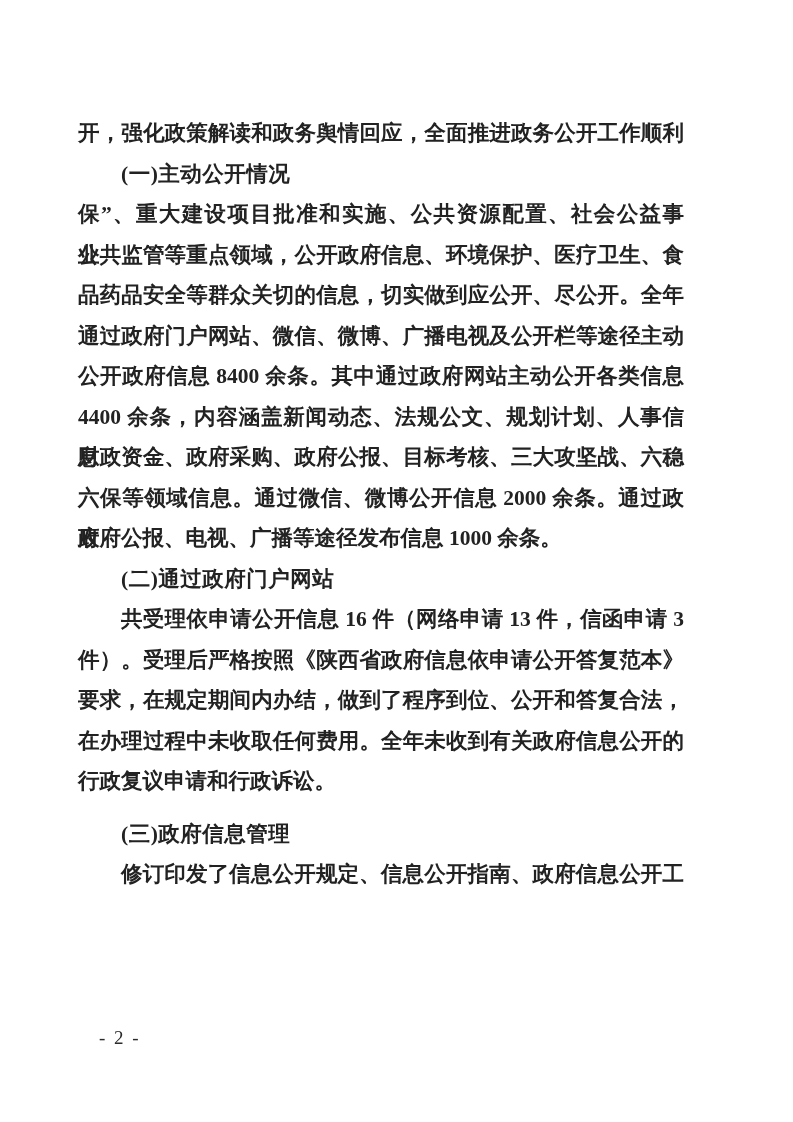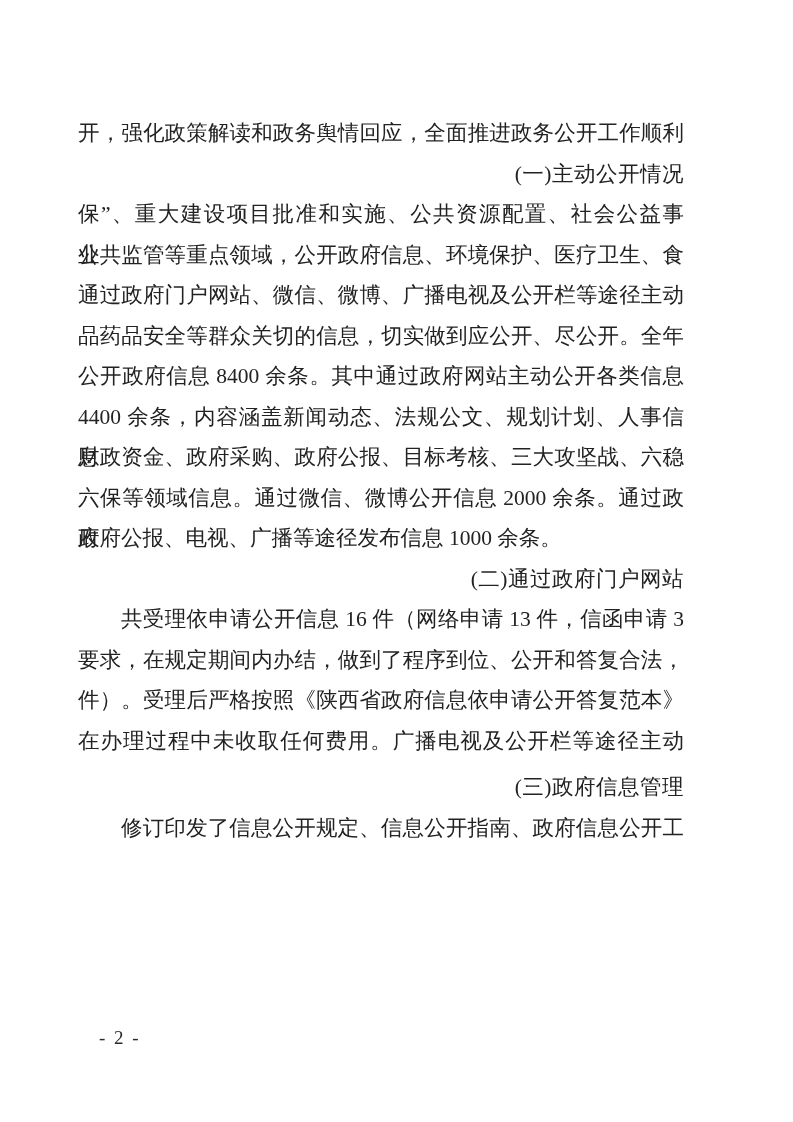--- a/index.html
+++ b/index.html
@@ -23,65 +23,66 @@
     left: 78px;
     top: 113px;
     width: 606px;
     font-size: 21.5px;
   }
   .line {
     height: 40.5px;
     line-height: 40.5px;
     white-space: nowrap;
     overflow: visible;
+    font-weight: bold;
   }
   .line.just {
     white-space: normal;
     text-align: justify;
     text-align-last: justify;
     -moz-text-align-last: justify;
   }
   .t-heading, .t-body-start {
     padding-left: 43px;
   }
   .t-heading {
     letter-spacing: 0.5px;
-    text-align: right;
   }
   .gap {
-    margin-top: 6px;
+    margin-top: 12px;
   }
   .pagenum {
     position: absolute;
     left: 99px;
     top: 1025px;
     font-size: 19px;
     line-height: 26px;
     word-spacing: 4px;
     color: #2a2a2a;
   }
 </style>
 </head>
 <body>
 
 <div class="page">
   <div class="doc">
       <div class="line t-body just">开，强化政策解读和政务舆情回应，全面推进政务公开工作顺利</div>
       <div class="line t-heading">(一)主动公开情况</div>
       <div class="line t-body just">保”、重大建设项目批准和实施、公共资源配置、社会公益事业、</div>
       <div class="line t-body just">公共监管等重点领域，公开政府信息、环境保护、医疗卫生、食</div>
+      <div class="line t-body just">品药品安全等群众关切的信息，切实做到应公开、尽公开。全年</div>
       <div class="line t-body just">通过政府门户网站、微信、微博、广播电视及公开栏等途径主动</div>
-      <div class="line t-body just">品药品安全等群众关切的信息，切实做到应公开、尽公开。全年</div>
       <div class="line t-body just">公开政府信息 8400 余条。其中通过政府网站主动公开各类信息</div>
       <div class="line t-body just">4400 余条，内容涵盖新闻动态、法规公文、规划计划、人事信息、</div>
       <div class="line t-body just">财政资金、政府采购、政府公报、目标考核、三大攻坚战、六稳</div>
       <div class="line t-body just">六保等领域信息。通过微信、微博公开信息 2000 余条。通过政府</div>
       <div class="line t-body">政府公报、电视、广播等途径发布信息 1000 余条。</div>
       <div class="line t-heading">(二)通过政府门户网站</div>
       <div class="line t-body-start just">共受理依申请公开信息 16 件（网络申请 13 件，信函申请 3</div>
+      <div class="line t-body just">件）。受理后严格按照《陕西省政府信息依申请公开答复范本》</div>
       <div class="line t-body just">要求，在规定期间内办结，做到了程序到位、公开和答复合法，</div>
-      <div class="line t-body just">件）。受理后严格按照《陕西省政府信息依申请公开答复范本》</div>
-      <div class="line t-body just">在办理过程中未收取任何费用。广播电视及公开栏等途径主动</div>
+      <div class="line t-body just">在办理过程中未收取任何费用。全年未收到有关政府信息公开的</div>
+      <div class="line t-body">行政复议申请和行政诉讼。</div>
       <div class="line t-heading gap">(三)政府信息管理</div>
       <div class="line t-body-start just">修订印发了信息公开规定、信息公开指南、政府信息公开工</div>
     </div>
   <div class="pagenum">- 2 -</div>
 </div>
 
 </body></html>

